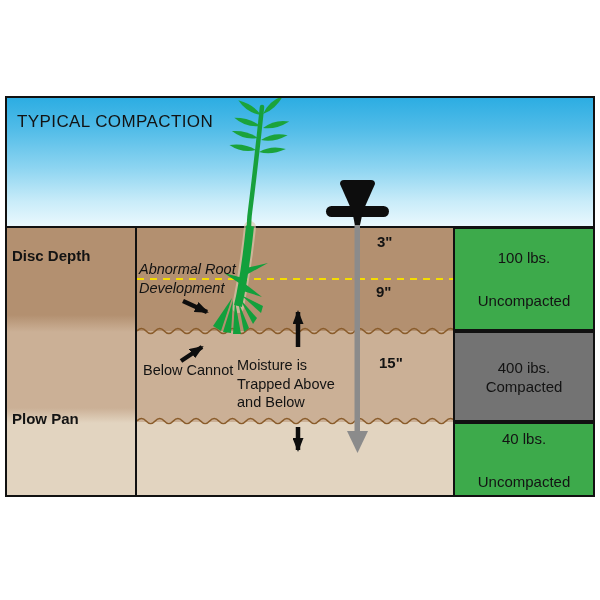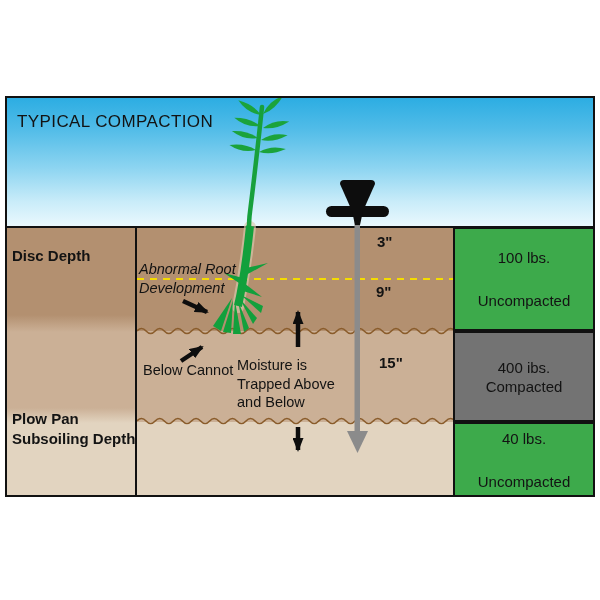--- a/index.html
+++ b/index.html
@@ -121,21 +121,20 @@
     <span class="ln">40 lbs.</span>
     <span class="ln">Uncompacted</span>
   </div>
 
   <div class="abs title">
     <span class="ln">TYPICAL COMPACTION</span>
   </div>
 
   <div class="abs depth-label" style="top:247px;">Disc Depth</div>
   <div class="abs depth-label" style="top:362px;margin-top:48px;">Plow Pan</div>
-  <div class="abs depth-label" style="top:430px;">Subsoiling Depth</div>
 
   <div class="abs note" style="left:139px;top:260px;font-style:italic;">
     <span class="ln">Abnormal Root</span>
     <span class="ln">Development</span>
   </div>
   <div class="abs note" style="left:143px;top:361px;">
     <span class="ln">Below Cannot</span>
   </div>
   <div class="abs note" style="left:237px;top:356px;">
     <span class="ln">Moisture is</span>

